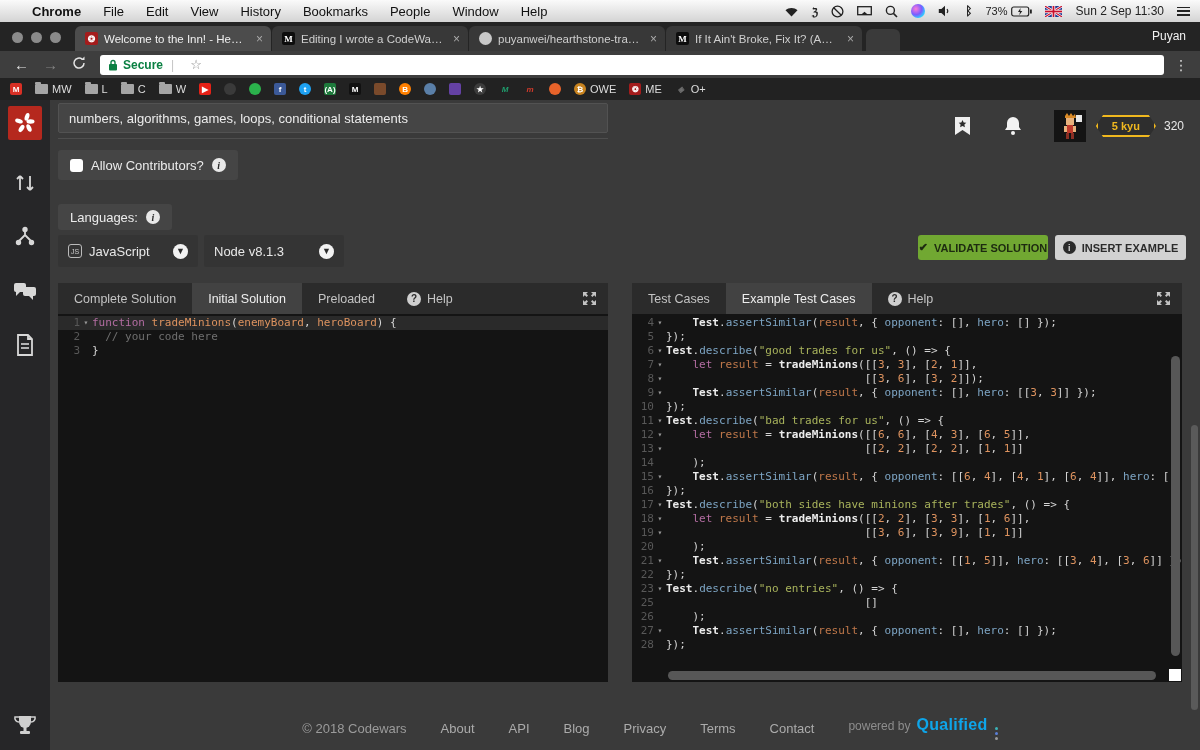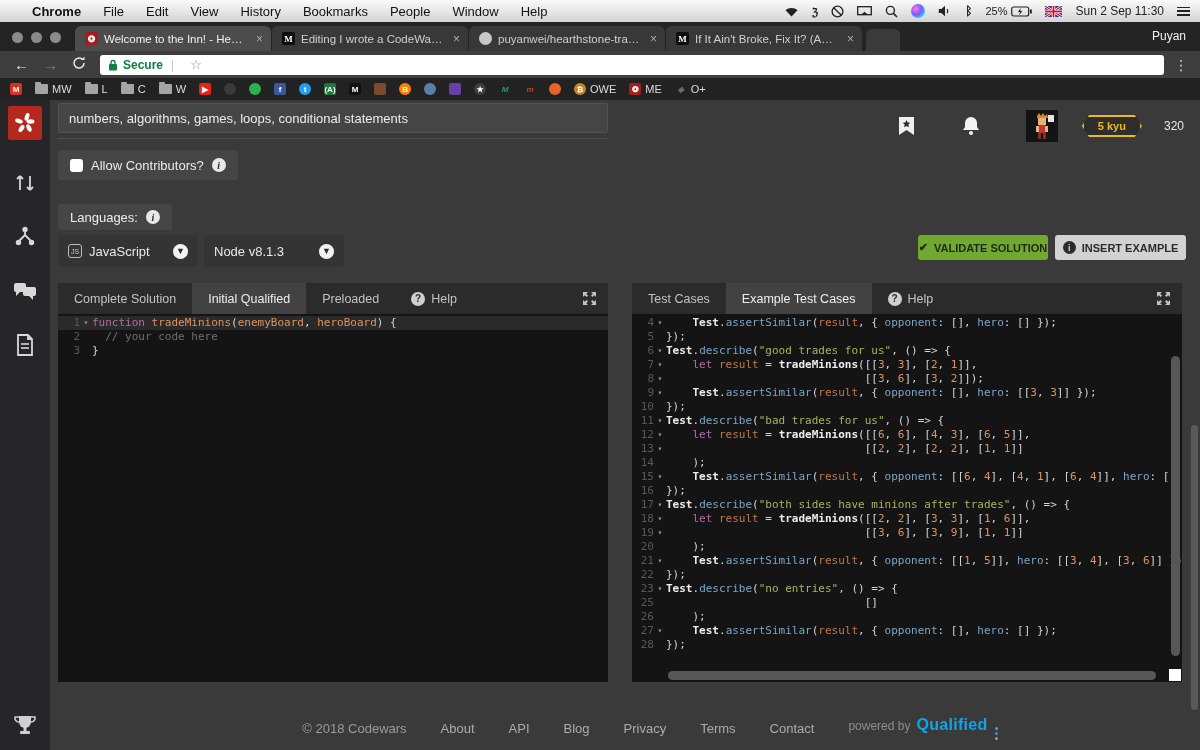--- a/index.html
+++ b/index.html
@@ -71,21 +71,21 @@
   #sidebar .logo { width:34px; height:34px; margin:6px auto 0; background:#b5281e; border-radius:2px;
     display:flex; align-items:center; justify-content:center; }
   .side-ic { width:50px; height:54px; display:flex; align-items:center; justify-content:center; }
   .side-ic svg { display:block; }
   #trophy { position:absolute; bottom:14px; left:0; width:50px; display:flex; justify-content:center; }
 
   #content { position:absolute; top:0; left:50px; width:1150px; height:650px; }
   #tags-input { position:absolute; left:8px; top:3px; width:550px; height:30px; background:#454545;
     border:1px solid #525252; border-radius:2px; color:#ececec; font-size:13px;
     display:flex; align-items:center; padding:0 10px; }
-  #hdr-cluster { position:absolute; right:16px; top:10px; display:flex; align-items:center; gap:14px; }
+  #hdr-cluster { position:absolute; right:16px; top:10px; display:flex; align-items:center; gap:0; }
   .hdr-ic { width:50px; display:flex; justify-content:center; }
   #avatar { width:32px; height:32px; background:#111; border-radius:2px; margin:0 10px 0 16px; }
   #kyu-badge { height:22px; padding:0 14px; display:flex; align-items:center; color:#f0b81f;
     font-weight:bold; font-size:11px; border:2px solid #f0b81f; margin-right:8px;
     clip-path:polygon(12% 0,88% 0,100% 50%,88% 100%,12% 100%,0 50%);
     background:#2e2e2e; }
   #score { color:#e8e8e8; font-size:12px; }
   #hdr-divider { position:absolute; left:8px; top:38px; width:550px; height:1px; background:#4e4e4e; }
 
   .chip { position:absolute; background:#454545; border-radius:3px; display:flex; align-items:center;
@@ -195,21 +195,21 @@
           <circle cx="5.4" cy="5.4" r="4" fill="none" stroke="#222" stroke-width="1.4"></circle>
           <line x1="8.4" y1="8.4" x2="12" y2="12" stroke="#222" stroke-width="1.6"></line>
         </svg>
       <span class="siri"></span>
       <svg width="14" height="12" viewBox="0 0 14 12">
           <path d="M0.8 4 h2.6 L7 0.8 v10.4 L3.4 8 H0.8 Z" fill="#222"></path>
           <path d="M9 4 q1.6 2 0 4" stroke="#222" fill="none" stroke-width="1.1"></path>
         </svg>
       <span style="font-size:12px;font-weight:bold">ᛒ</span>
       <span style="display:flex;align-items:center;gap:4px">
-        <span style="font-size:11px">25%</span>
+        <span style="font-size:11px">73%</span>
         <svg width="21" height="11" viewBox="0 0 21 11">
             <rect x="0.7" y="1" width="17" height="9" rx="2" fill="none" stroke="#222" stroke-width="1.2"></rect>
             <rect x="19" y="3.5" width="1.8" height="4" fill="#222"></rect>
             <path d="M9.5 2 L7 6 h2 L8.2 9.2 L11.3 5 h-2 Z" fill="#222"></path>
           </svg>
       </span>
       <svg width="17" height="11" viewBox="0 0 17 11">
           <rect width="17" height="11" fill="#1f3a93"></rect>
           <path d="M0 0 L17 11 M17 0 L0 11" stroke="#fff" stroke-width="2.6"></path>
           <path d="M0 0 L17 11 M17 0 L0 11" stroke="#c8102e" stroke-width="1.1"></path>
@@ -484,21 +484,21 @@
         <span class="info-dark">i</span>
         <span>INSERT EXAMPLE</span>
       </div>
 
       <div class="panel" id="panel-left">
         <div class="ptabs">
             <span class="ptab">
               <span>Complete Solution</span>
             </span>
             <span class="ptab active">
-              <span>Initial Qualified</span>
+              <span>Initial Solution</span>
             </span>
             <span class="ptab">
               <span>Preloaded</span>
             </span>
             <span class="ptab">
               <span class="q-ic">?</span>
               <span>Help</span>
             </span>
             <span class="expand">
               <svg width="13" height="13" viewBox="0 0 13 13" fill="#c3c3c3">

